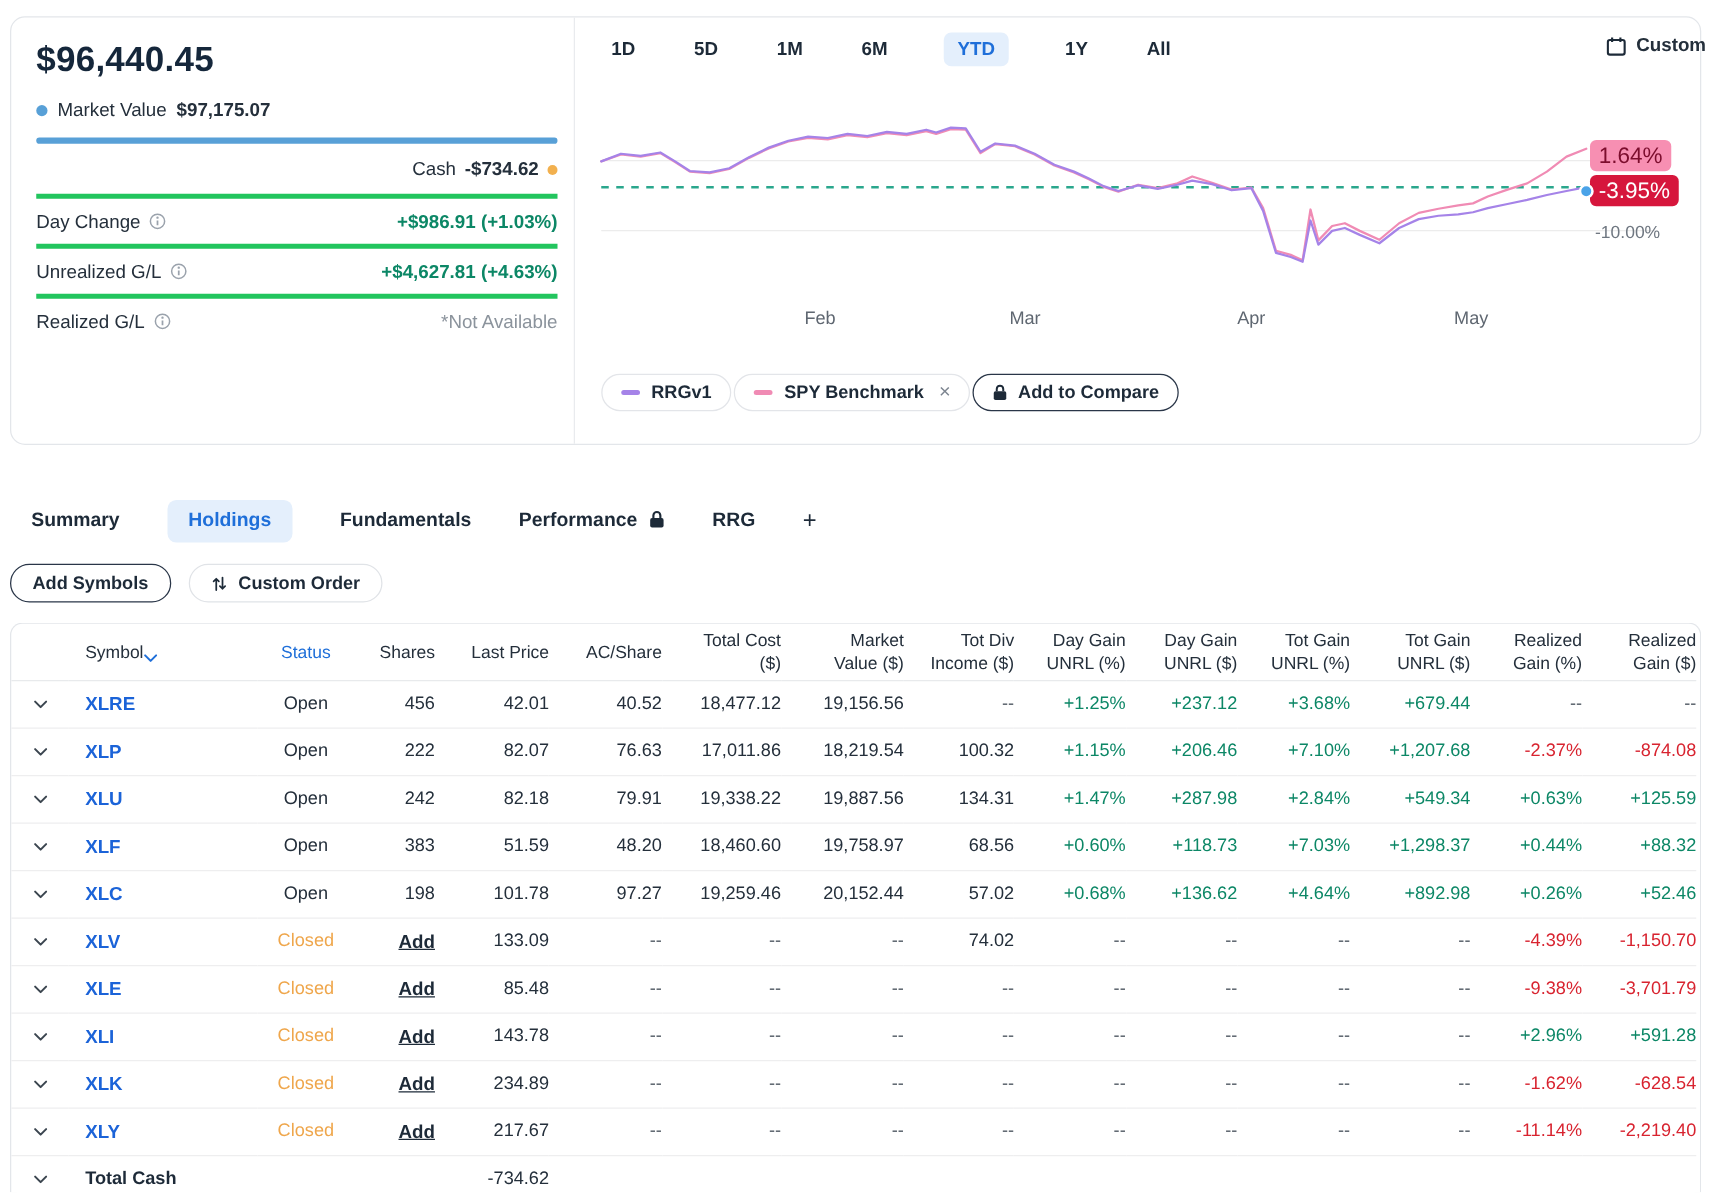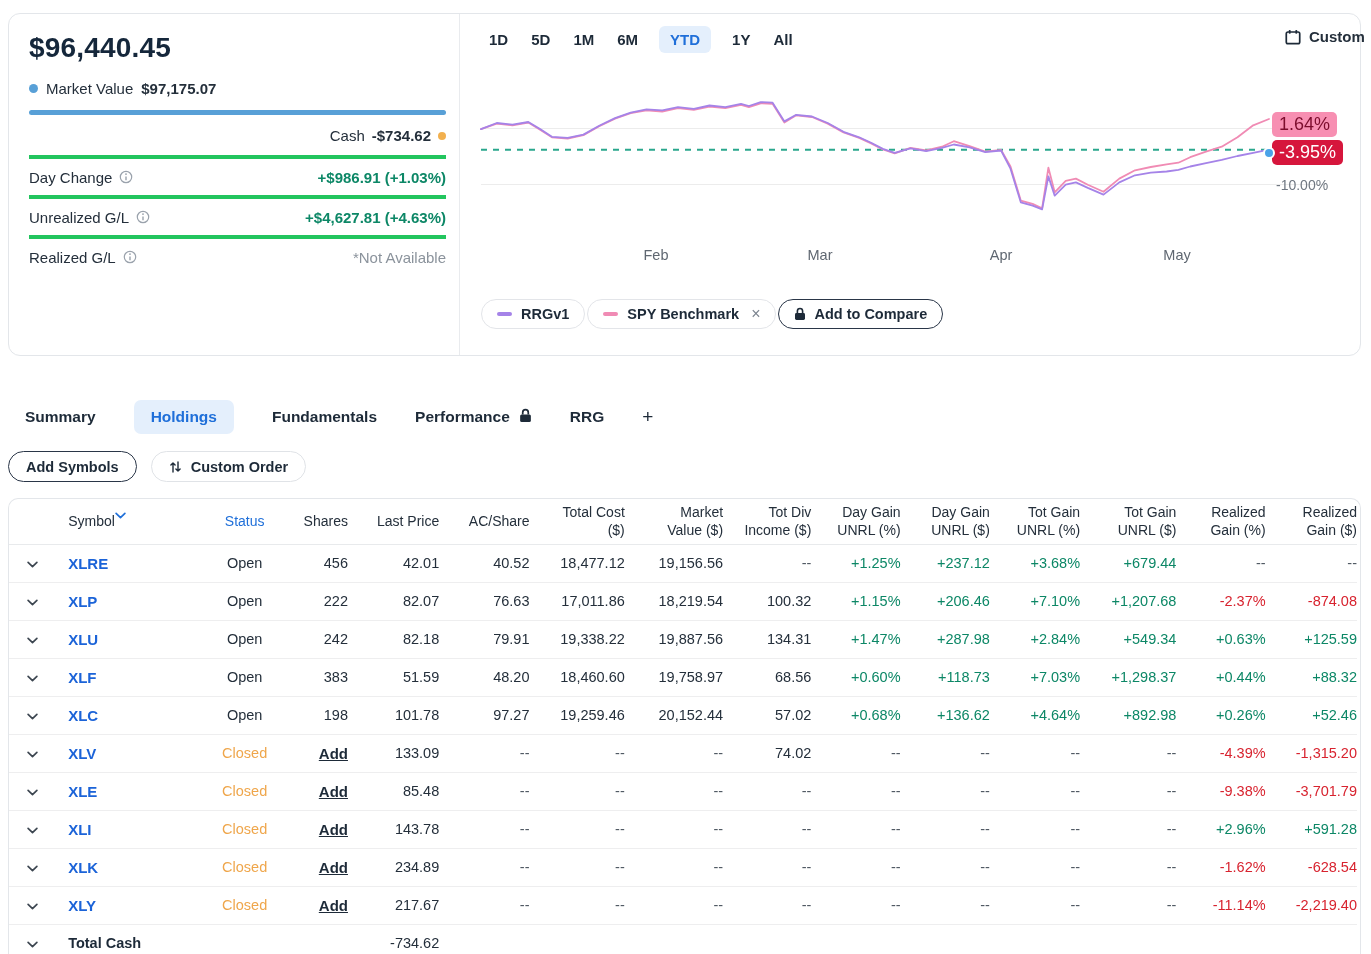--- a/index.html
+++ b/index.html
@@ -22,21 +22,21 @@
   .cash-value { font-weight:700; }
   .dot-orange { width:8px; height:8px; border-radius:50%; background:#f2b04e; flex:none; }
   .stats { margin-top:11px; }
   .stat-row { border-top:4px solid #22c55e; height:40px; display:flex; justify-content:space-between; align-items:center; font-size:15px; }
   .stat-label { display:flex; gap:7px; align-items:center; }
   .stat-value { font-weight:700; }
   .stat-value.pos { color:#0c8766; }
   .stat-value.muted { color:#8b939c; font-weight:400; }
   
   .chart-panel { flex:1; position:relative; border-left:1px solid #e9ebee; }
-  .range-row { position:absolute; top:12px; left:27px; display:flex; align-items:center; gap:19px;
+  .range-row { position:absolute; top:12px; left:27px; display:flex; align-items:center; gap:43px;
                font-size:15px; font-weight:700; color:#1d2a38; }
   .range-btn { cursor:pointer; padding:5px 2px; border-radius:6px; }
   .range-btn.active { background:#e4effc; color:#1f6fd9; padding:5px 11px; }
   .custom-btn { display:flex; gap:8px; align-items:center; margin-left:8px; cursor:pointer; }
   .gridline { position:absolute; left:21px; right:36px; height:1px; background:#ececec; }
   .y-label { position:absolute; left:816px; font-size:14px; color:#6f7781; }
   .chart-svg { position:absolute; left:21px; top:30px; width:800px; height:188px; overflow:visible; }
   .badge { position:absolute; left:812px; font-size:18px; font-weight:400; padding:2px 7px; border-radius:5px; z-index:3; }
   .badge.pink { top:98px;  background:#f78fb2; color:#7c0d2d; }
   .badge.red  { top:126px; background:#d6163c; color:#ffffff; }
@@ -65,21 +65,21 @@
   .table-wrap { position:absolute; left:8px; top:498px; width:1353px; height:456px;
                 border:1px solid #e3e6ea; border-bottom:none; border-radius:10px 10px 0 0; overflow:hidden; background:#fff; }
   table { border-collapse:collapse; table-layout:fixed; width:1348px; font-size:14.5px; }
   thead th { height:45px; font-weight:500; color:#242f3b; vertical-align:middle; border-bottom:1px solid #e8eaec; padding:0; }
   thead th .hl { line-height:1.3; font-size:14px; }
   tbody td { height:38px; padding:0; }
   tbody tr + tr td { border-top:1px solid #eeeeef; }
   .al { text-align:left; } .ar { text-align:right; } .ac { text-align:center; }
   td.sym-cell { padding-left:13px; }
   th.sym-h { padding-left:13px; }
-  .sym-head-inner { display:flex; align-items:flex-start; }
+  .sym-head-inner { display:flex; align-items:flex-end; }
   .sorted-col { color:#1f6fd9; }
   .sym-link { color:#1b63d8; font-weight:700; text-decoration:none; cursor:pointer; font-size:15px; }
   .total-label { font-weight:700; color:#1d2a38; }
   .st-open { color:#242f3b; }
   .st-closed { color:#efa64b; }
   .add-link { color:#1d2a38; font-weight:700; text-decoration:underline; cursor:pointer; font-size:15px; }
   .pos { color:#0c8766; } .neg { color:#d8232f; } .dash { color:#515a64; } .num { color:#242f3b; }
   .expander { color:#3c4650; cursor:pointer; display:inline-flex; }
   .icon { display:inline-flex; flex:none; }
 </style>
@@ -450,21 +450,21 @@
           <td class="ar num">133.09</td>
           <td class="ar dash">--</td>
           <td class="ar dash">--</td>
           <td class="ar dash">--</td>
           <td class="ar num">74.02</td>
           <td class="ar dash">--</td>
           <td class="ar dash">--</td>
           <td class="ar dash">--</td>
           <td class="ar dash">--</td>
           <td class="ar neg">-4.39%</td>
-          <td class="ar neg">-1,315.20</td>
+          <td class="ar neg">-1,150.70</td>
         </tr>
         <tr>
           <td class="ac"><span class="expander">
               <svg width="11" height="7" viewBox="0 0 10 6">
                 <path d="M1 1l4 4 4-4" fill="none" stroke="currentColor" stroke-width="1.5" stroke-linecap="round" stroke-linejoin="round"></path>
               </svg>
             </span></td>
           <td class="al sym-cell"><a class="sym-link">XLE</a></td>
           <td class="ac st-closed">Closed</td>
           <td class="ar"><a class="add-link">Add</a></td>

